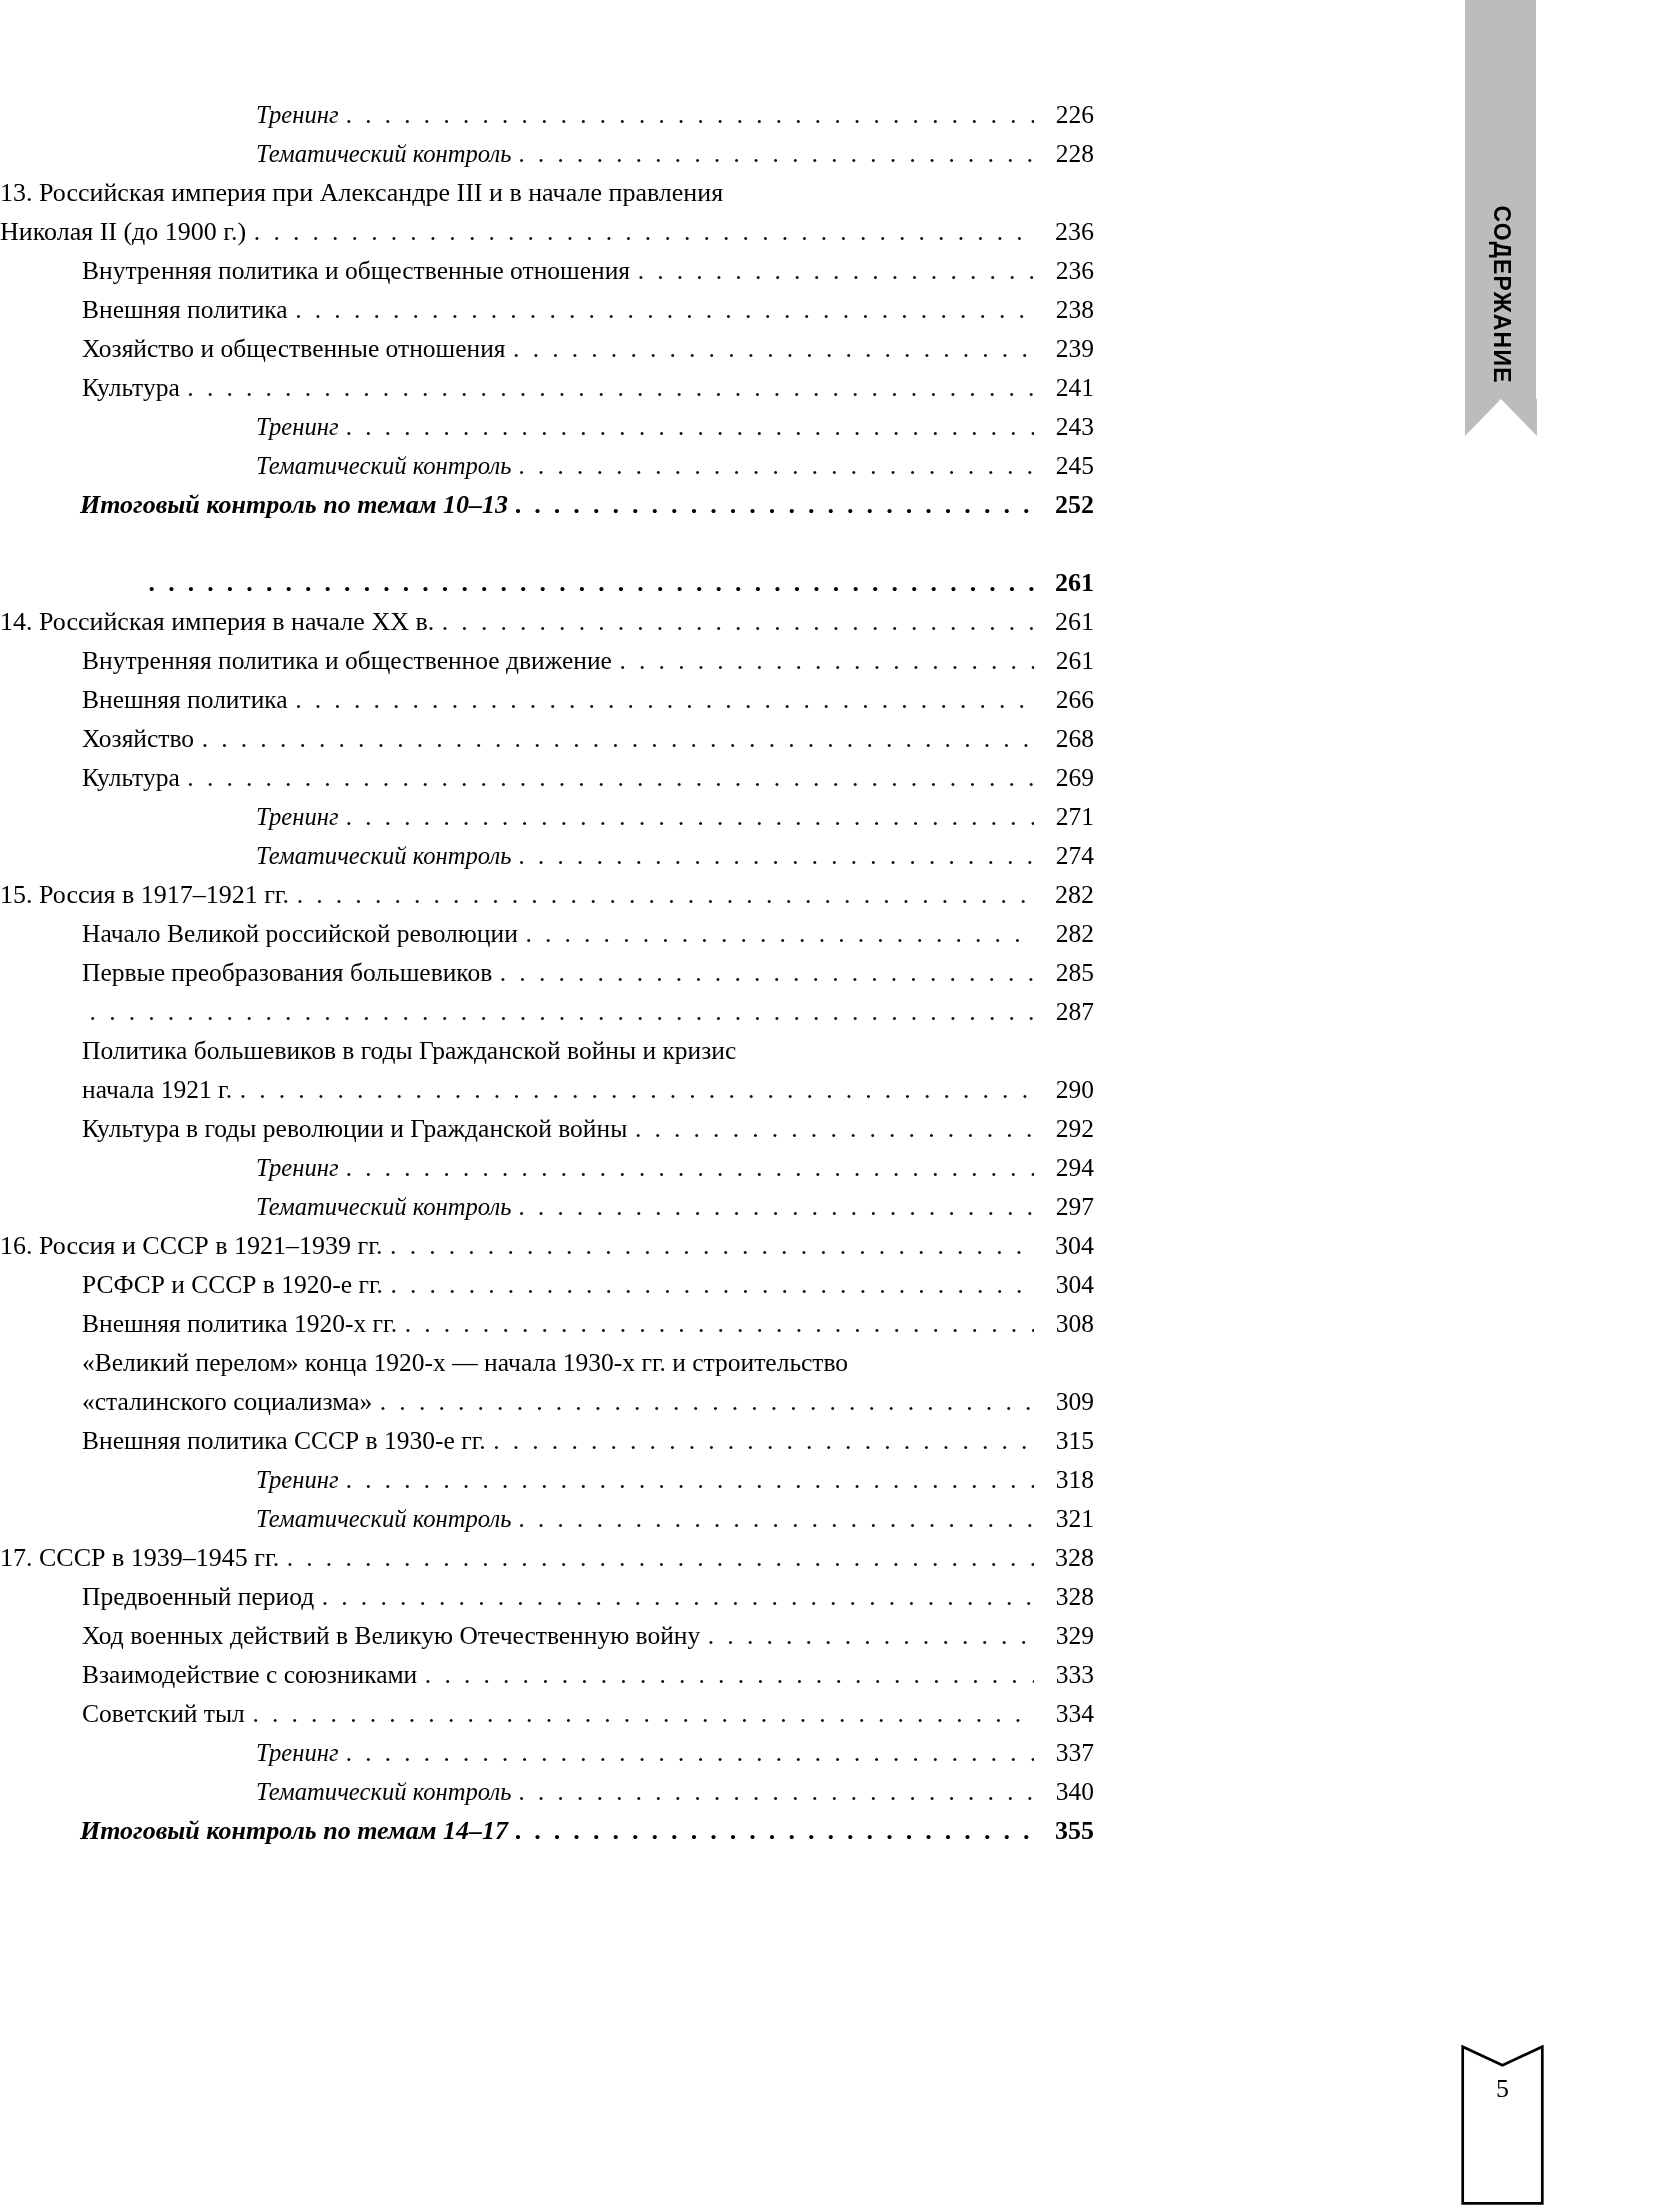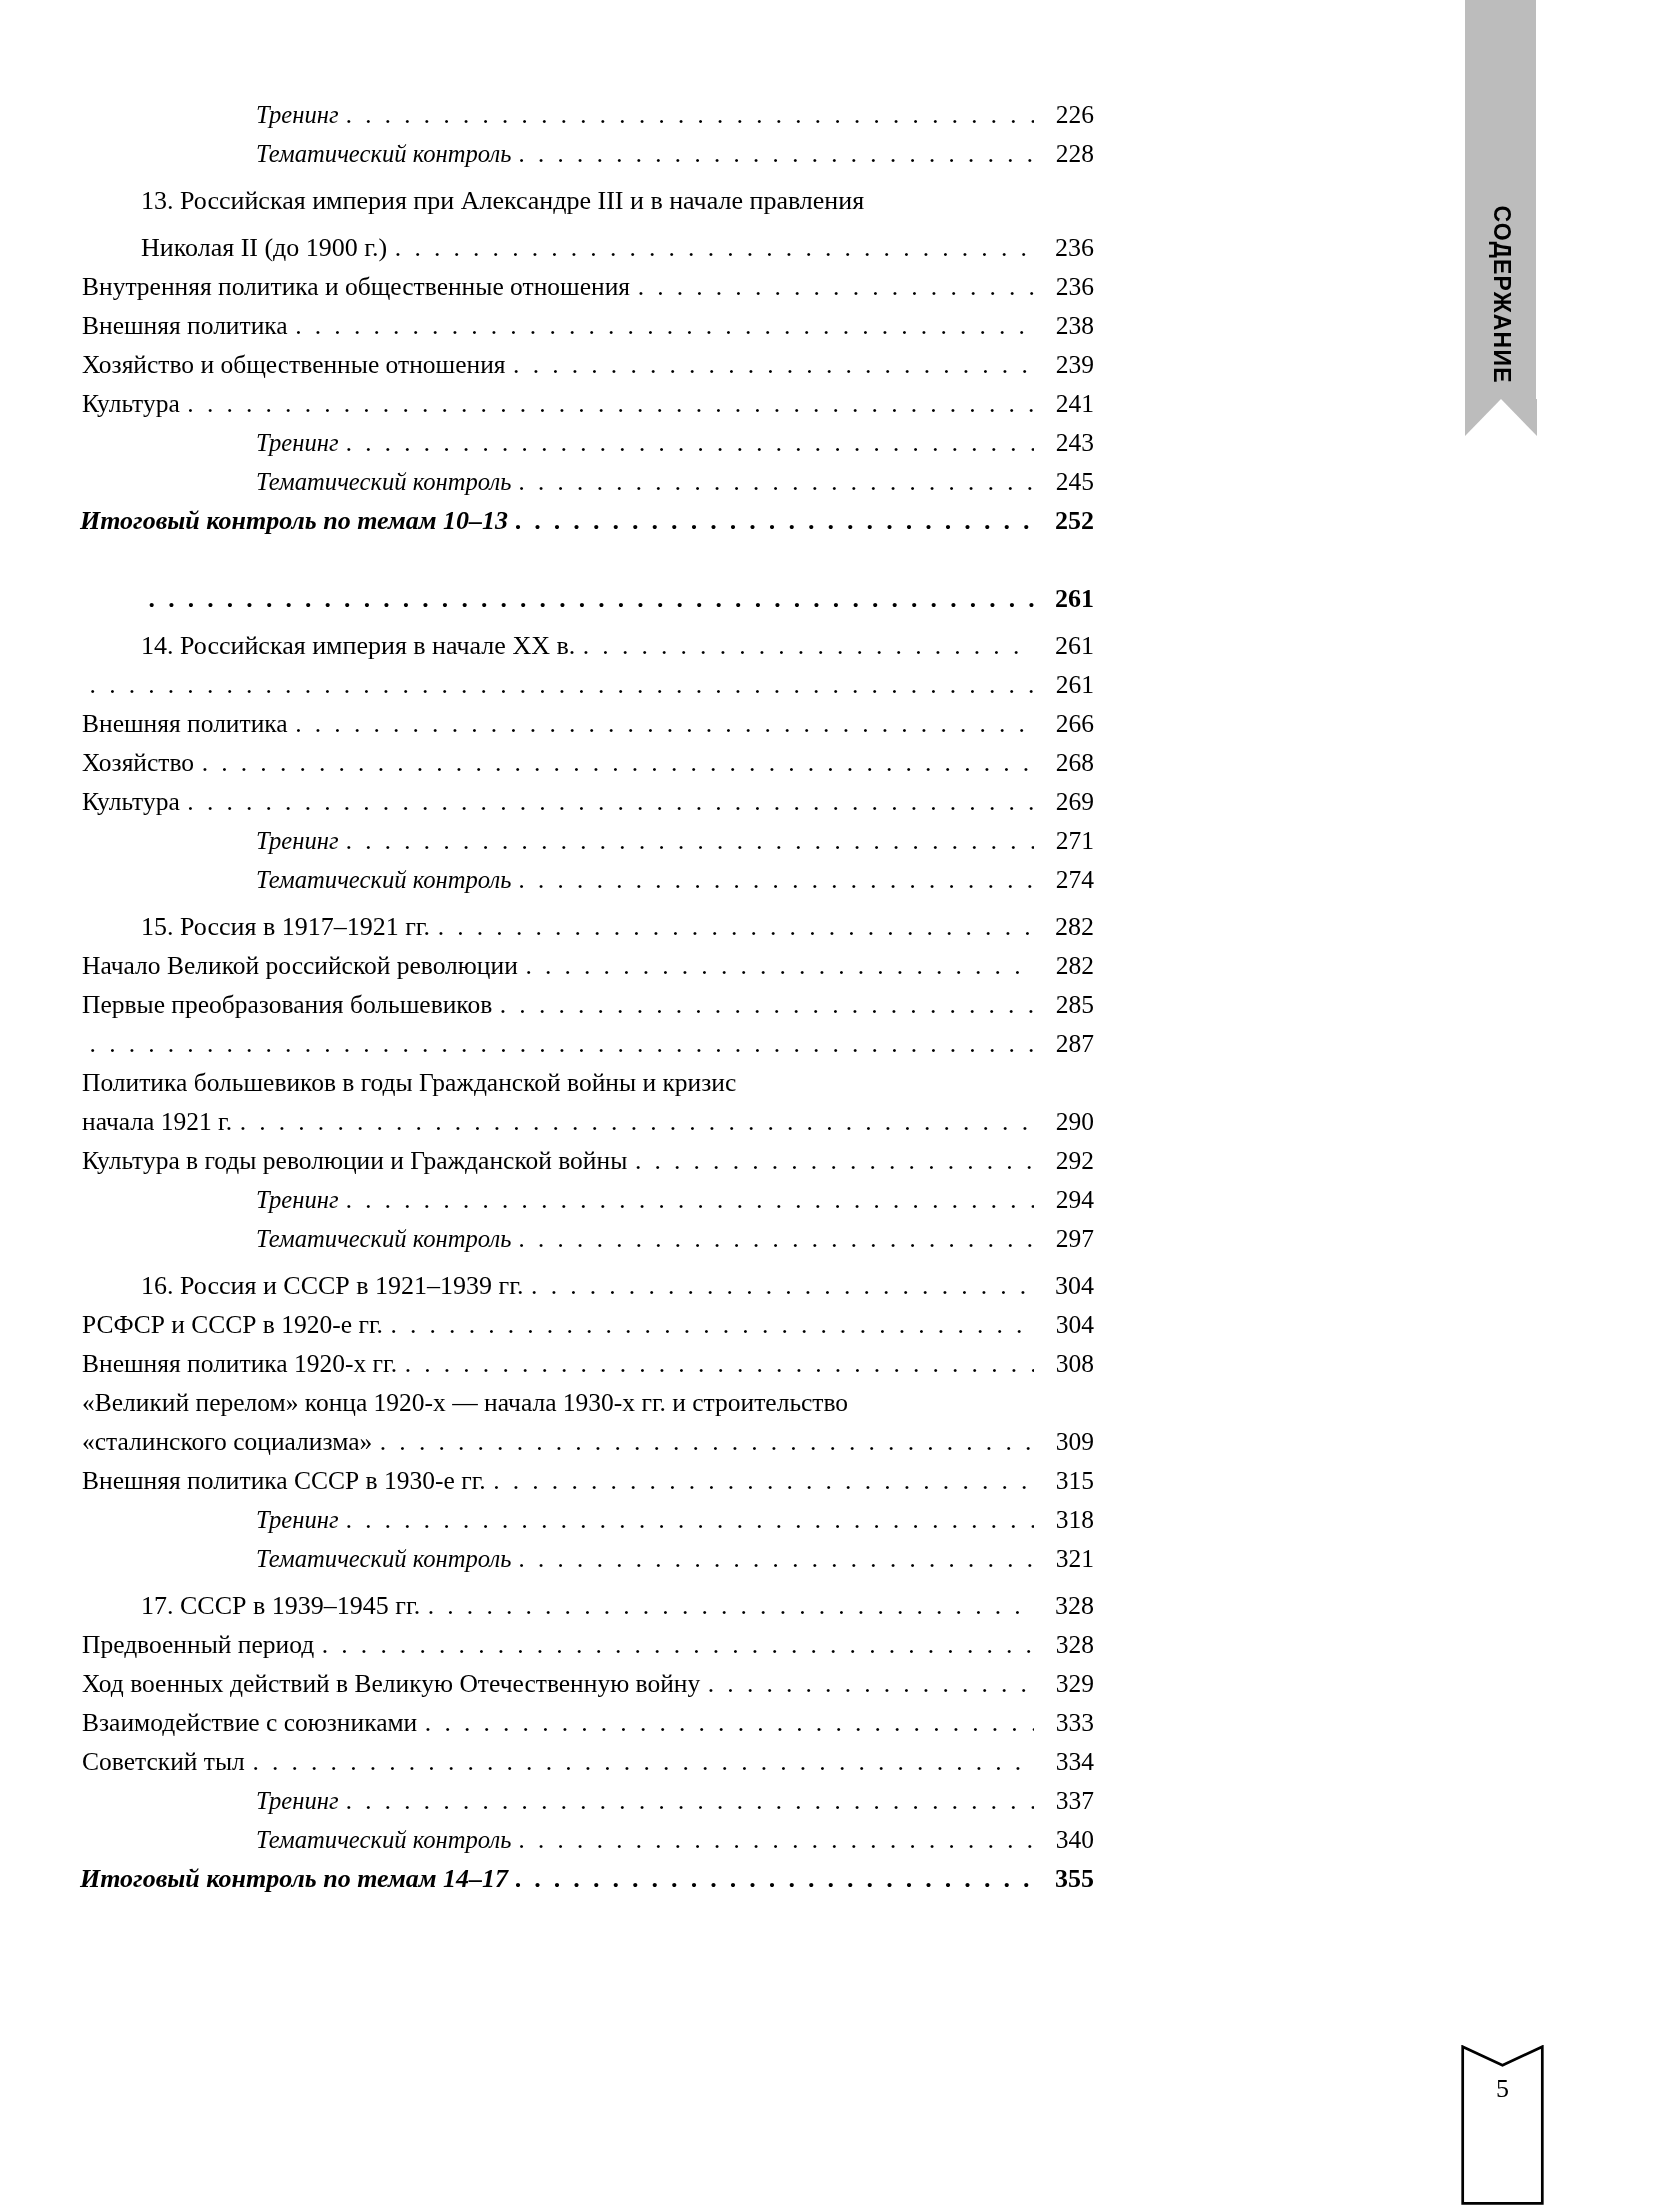--- a/index.html
+++ b/index.html
@@ -112,21 +112,21 @@
     min-width: 0;
   }
   .toc-row .pg {
     flex: 0 0 auto;
     text-align: right;
     min-width: 56px;
     white-space: pre;
   }
 
   
-  .lvl-1 { padding-left: 141px; font-size: 26px; margin-top: 8px; }
+  .lvl-1 { font-size: 26px; }
   .lvl-1 .pg { font-size: 26px; }
   .lvl-2 { padding-left: 82px; font-size: 25.5px; }
   .lvl-2 .pg { font-size: 25.5px; }
   .lvl-3 { padding-left: 256px; font-size: 24.6px; font-style: italic; }
   .lvl-3 .pg { font-style: normal; font-size: 25.5px; }
   .lvl-0 { padding-left: 141px; font-size: 26px; font-weight: bold; }
   .lvl-0 .pg { font-size: 26px; font-weight: bold; }
   .lvl-sum { padding-left: 80px; font-size: 26px; font-weight: bold; font-style: italic; }
   .lvl-sum .pg { font-size: 26px; font-weight: bold; font-style: normal; }
 
@@ -204,20 +204,21 @@
     <div class="toc-row lvl-0">
       <span class="leader">. . . . . . . . . . . . . . . . . . . . . . . . . . . . . . . . . . . . . . . . . . . . . . . . . . . . . . . . . . . . . . . . . . . . . . . . . . . . . . . . . . . . . . . . . . . . . . . . . . . . . . . . . . . . . . . . . . . . . . . . </span>
       <span class="pg">261</span>
     </div>
     <div class="toc-row lvl-1">
       <span class="title">14. Российская империя в начале XX в.</span>
       <span class="leader">. . . . . . . . . . . . . . . . . . . . . . . . . . . . . . . . . . . . . . . . . . . . . . . . . . . . . . . . . . . . . . . . . . . . . . . . . . . . . . . . . . . . . . . . . . . . . . . . . . . . . . . . . . . . . . . . . . . . . . . . </span>
       <span class="pg">261</span>
     </div>
     <div class="toc-row lvl-2">
+      <span class="title">Внутренняя политика и общественное движение</span>
       <span class="leader">. . . . . . . . . . . . . . . . . . . . . . . . . . . . . . . . . . . . . . . . . . . . . . . . . . . . . . . . . . . . . . . . . . . . . . . . . . . . . . . . . . . . . . . . . . . . . . . . . . . . . . . . . . . . . . . . . . . . . . . . </span>
       <span class="pg">261</span>
     </div>
     <div class="toc-row lvl-2">
       <span class="title">Внешняя политика</span>
       <span class="leader">. . . . . . . . . . . . . . . . . . . . . . . . . . . . . . . . . . . . . . . . . . . . . . . . . . . . . . . . . . . . . . . . . . . . . . . . . . . . . . . . . . . . . . . . . . . . . . . . . . . . . . . . . . . . . . . . . . . . . . . . </span>
       <span class="pg">266</span>
     </div>
     <div class="toc-row lvl-2">
       <span class="title">Хозяйство</span>

